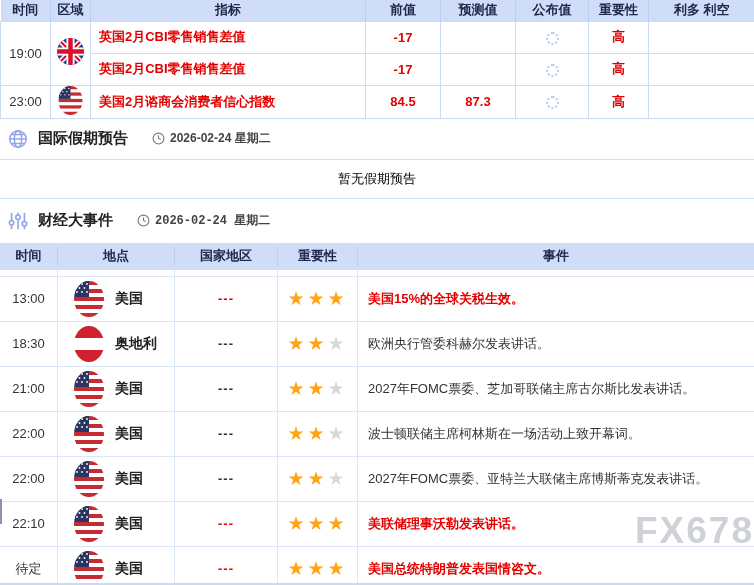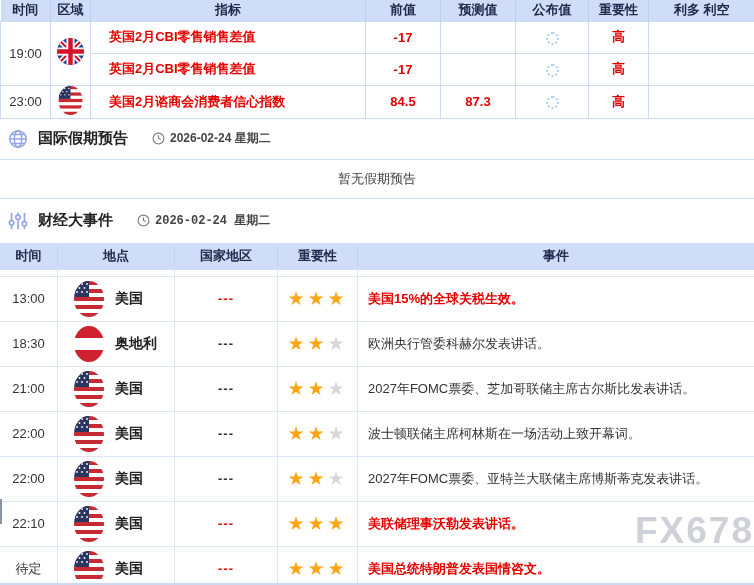--- a/index.html
+++ b/index.html
@@ -12,38 +12,38 @@
   table.econ { border-collapse:collapse; table-layout:fixed; width:754px; }
   table.econ th {
     background:#cfddf8; color:#20294d; font-size:13px; font-weight:bold;
     height:21px; padding:0; border-right:1px solid #bed0f0; text-align:center;
   }
   table.econ th:last-child { border-right:none; }
   table.econ td {
     border:1px solid #ccdcf4; height:32px; font-size:13px; background:#fff;
     text-align:center; padding:0;
   }
-  table.econ td.ind { text-align:left; padding-left:18px; color:#e50000; font-weight:bold; }
+  table.econ td.ind { text-align:left; padding-left:8px; color:#e50000; font-weight:bold; }
   table.econ td.val { color:#e50000; font-weight:bold; }
   table.econ td.time { color:#333; }
   table.econ td.imp { color:#e50000; font-weight:bold; }
   .spinner {
     display:inline-block; width:13px; height:13px;
     border:2px dotted #aecbf0; border-radius:50%; vertical-align:middle;
   }
   .flag-wrap { display:inline-flex; align-items:center; justify-content:center; }
   
   .sec { display:flex; align-items:center; height:40px; padding-left:7px; }
   .sec.sec2 { height:44px;font-family:Liberation Mono, monospace; }
   .sec .ico { width:22px; height:22px; margin-right:9px; flex:none; }
   .sec .title { font-size:15px; font-weight:bold; color:#222; }
   .sec .date { display:flex; align-items:center; margin-left:24px; font-size:12px; font-weight:bold; color:#444; }
   .sec .date svg { margin-right:5px; }
   .empty-band {
-    height:40px; line-height:38px; text-align:center; font-size:13px; color:#404040;
+    height:40px; line-height:38px; text-align:center; font-size:13px; color:#000000;
     border-top:1px solid #cfe0f5; border-bottom:1px solid #cfe0f5; background:#fff;
   }
   
   .t2-head, .t2-stub, .t2-row { display:grid; grid-template-columns:58px 117px 103px 80px 396px; }
   .t2-head {
     background:#cfddf8; height:27px; align-items:center;
     font-size:13px; font-weight:bold; color:#20294d; text-align:center;
   }
   .t2-head > div { border-right:1px solid #bed0f0; }
   .t2-head > div:last-child { border-right:none; }

